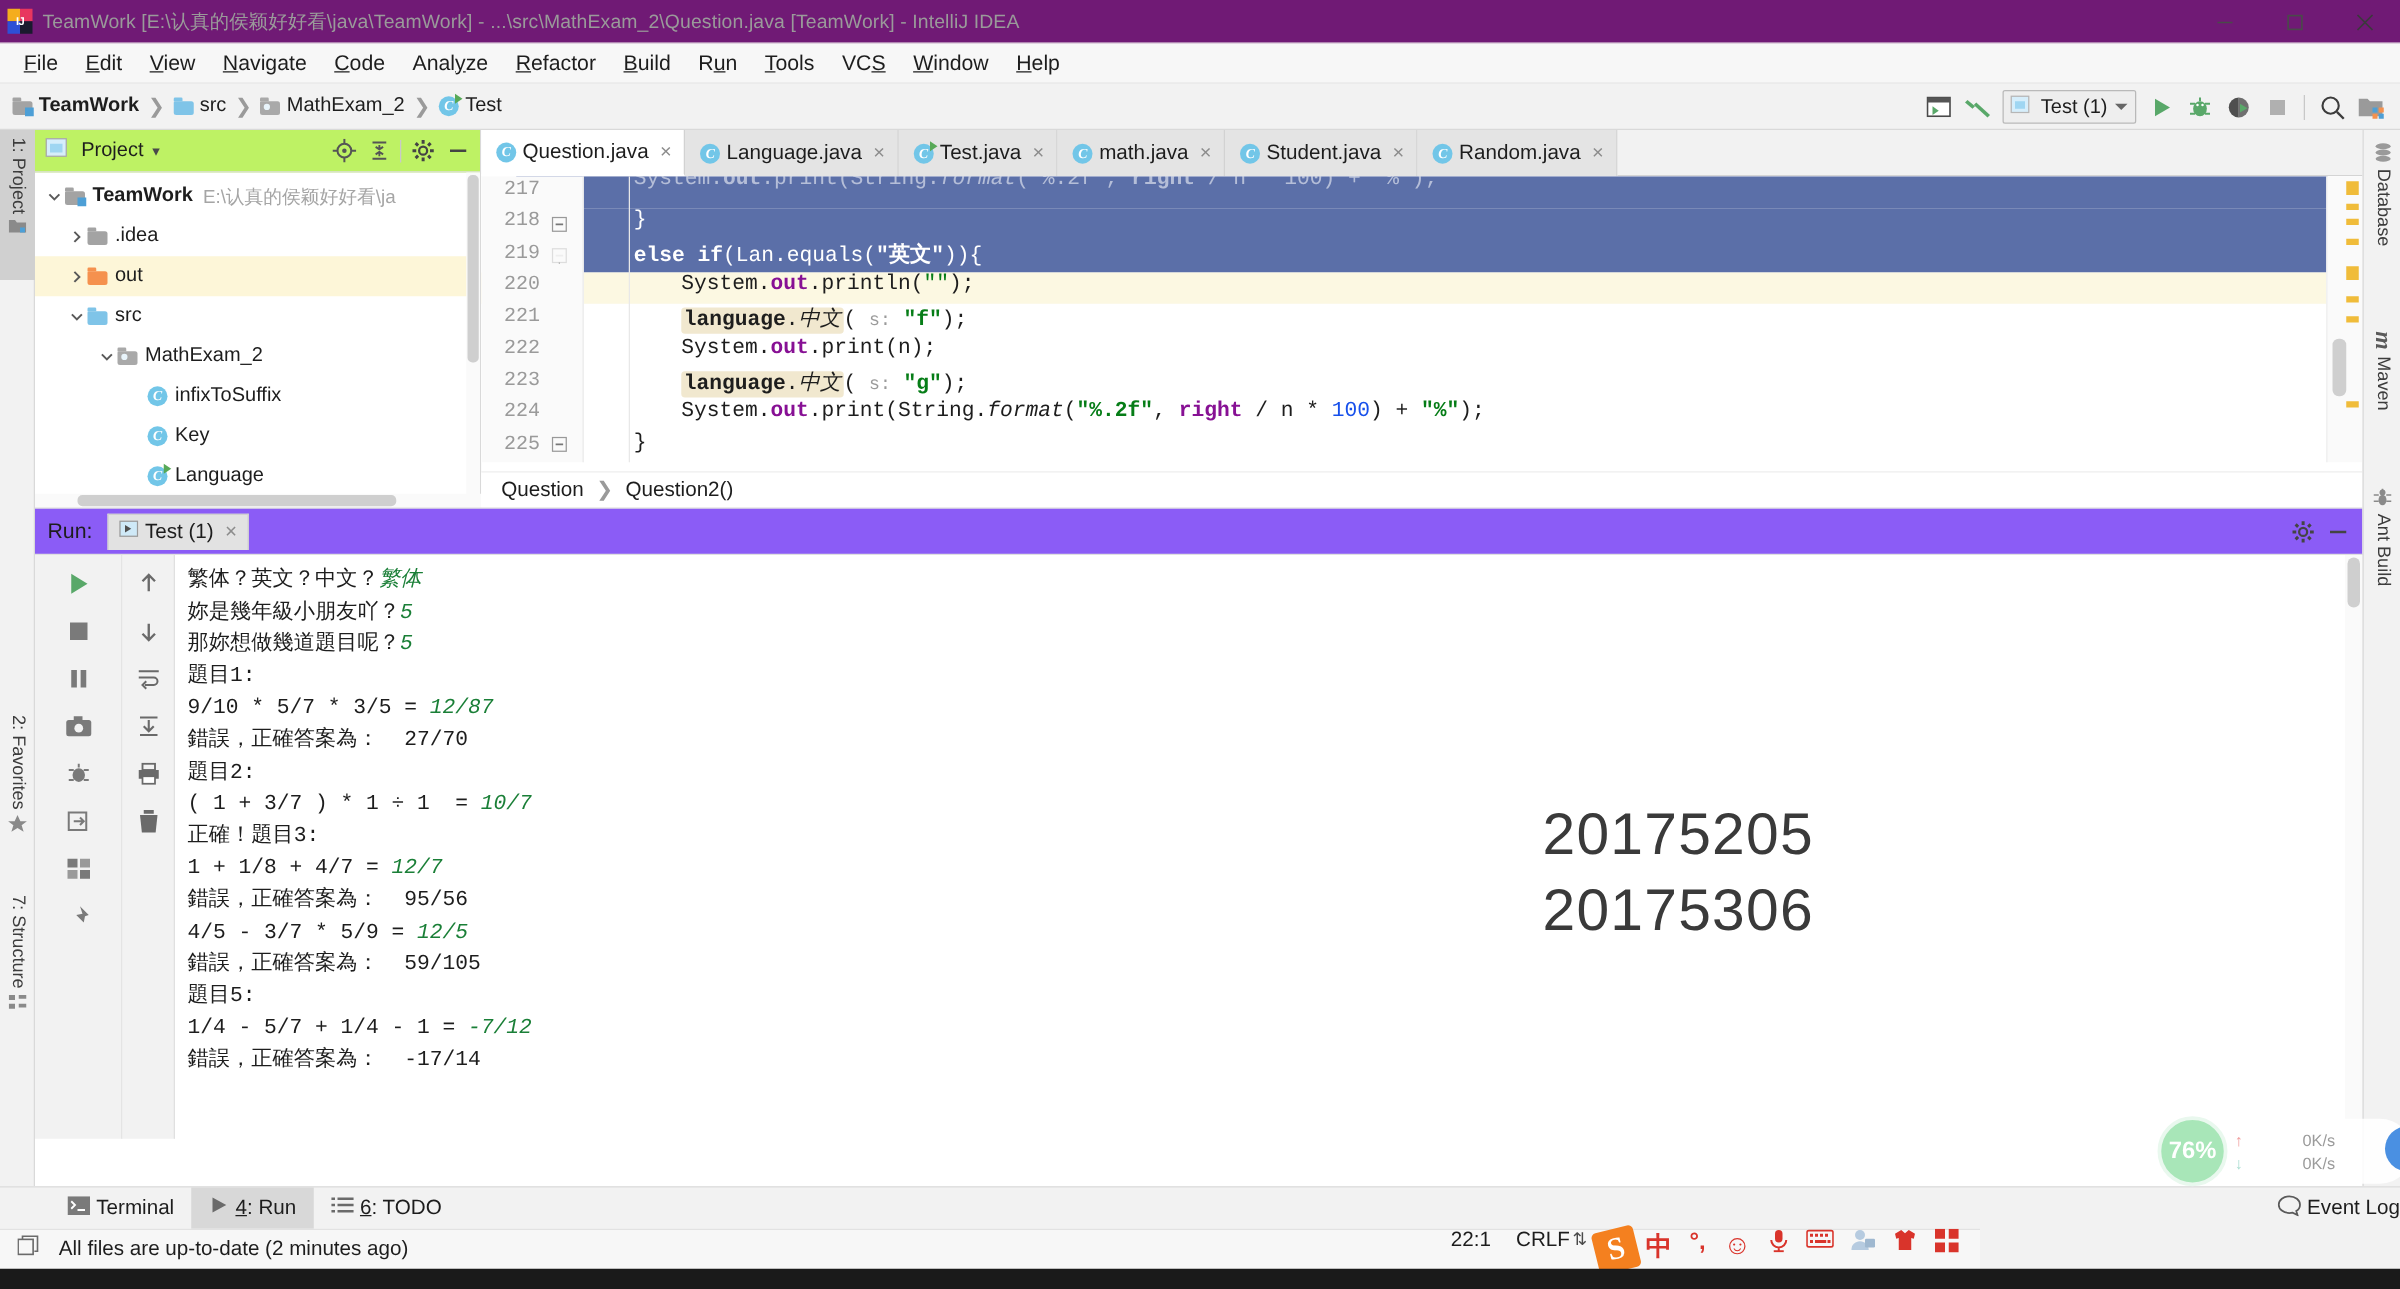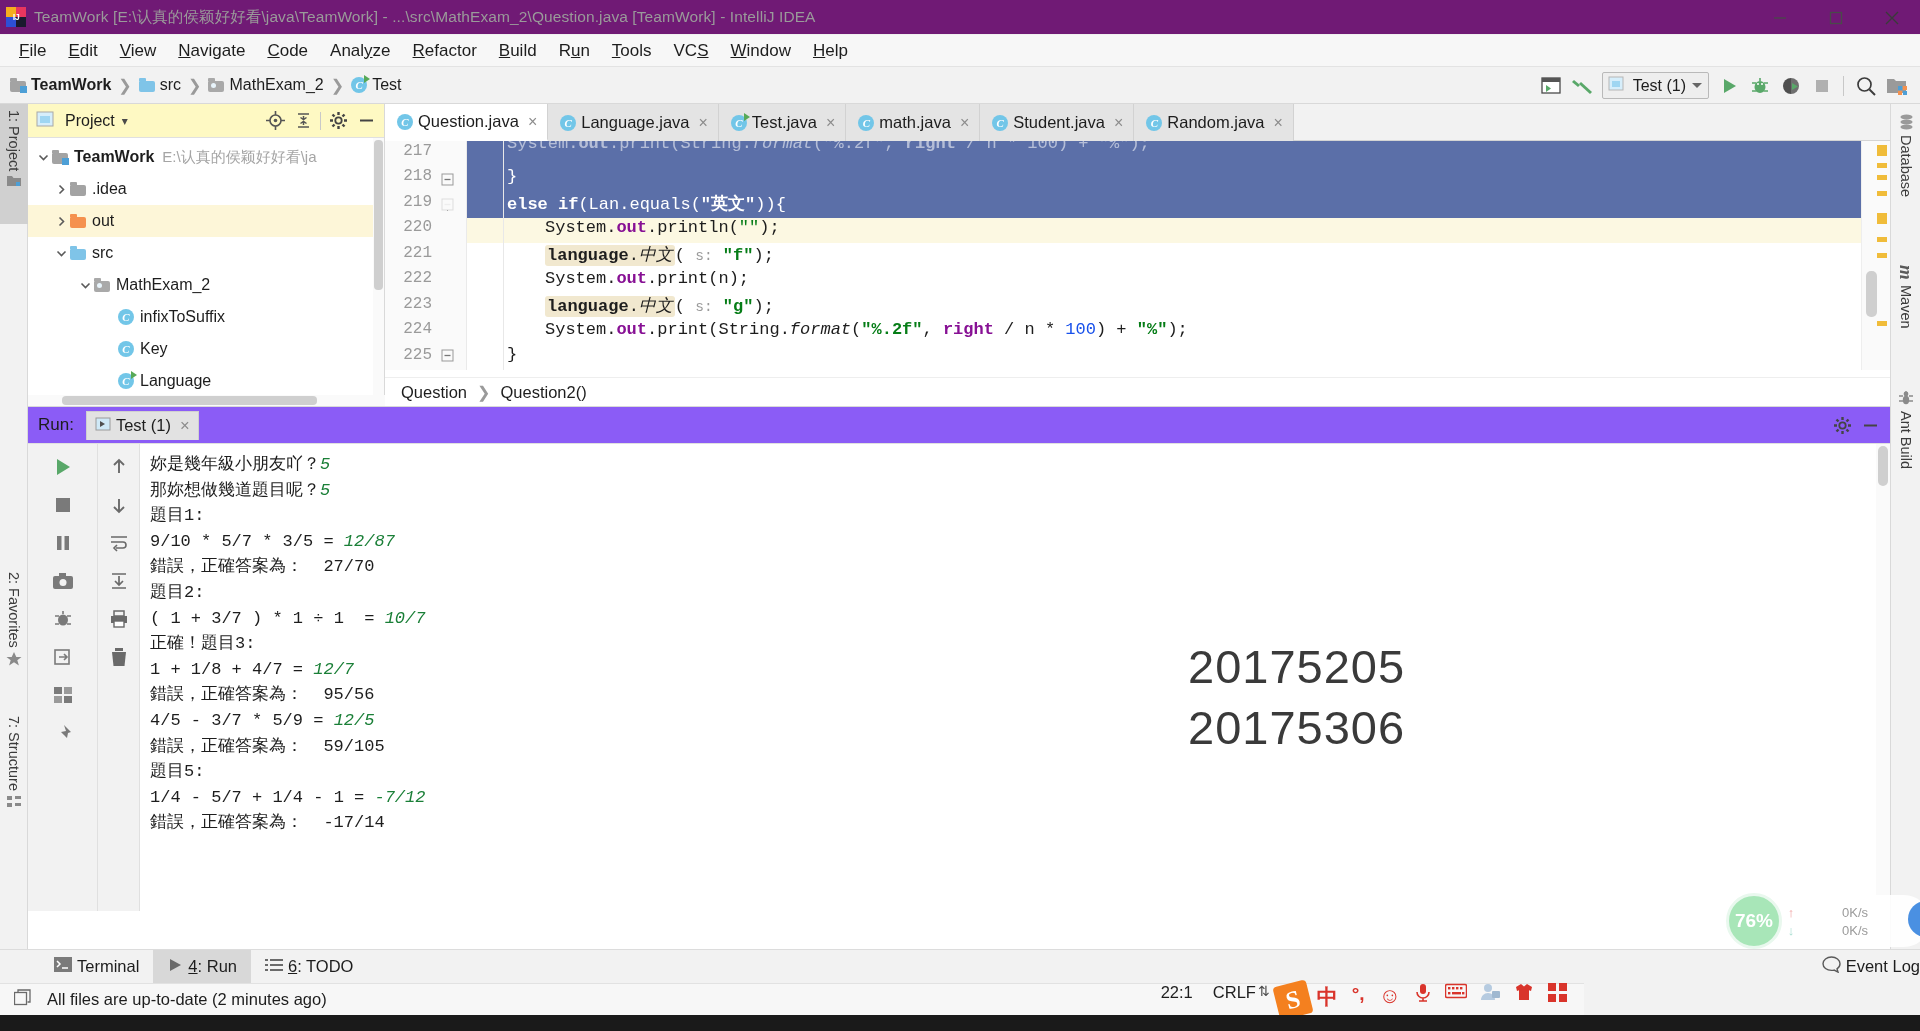--- a/index.html
+++ b/index.html
@@ -113,21 +113,21 @@
   }
   .vtab.sel { background:#d0d0d0; }
   .vtab .vt-ic { margin-top:4px; }
 
   
   .proj-panel {
     position:absolute; left:28px; top:104px; width:357px; height:302px;
     background:#ffffff; border-right:1px solid #d9d9d9;
   }
   .proj-header {
-    height:34px; background:#fef9c3; display:flex; align-items:center;
+    height:34px; background:#bef264; display:flex; align-items:center;
     border-bottom:1px solid #e0e0e0; padding: 0 4px 0 8px;
   }
   .proj-title { font-size:16px; color:#1d1d1d; margin-left:6px; }
   .proj-hdr-icons { margin-left:auto; display:flex; align-items:center; }
   .ph-btn { width:28px;height:28px;display:flex;align-items:center;justify-content:center; }
   .tree { padding-top:3px; font-size:16px; color:#1d1d1d; }
   .tnode {
     display:flex; align-items:center; height:32px; padding-left:6px; white-space:nowrap;
   }
   .tnode.hl { background:#fdf6d8; }
@@ -241,20 +241,21 @@
   .cl .green { color:#1a7f37; font-style:italic; }
   .console-vscroll {
     position:absolute; right:0; top:37px; width:14px; height:467px; background:#fafafa;
   }
   .console-vscroll .thumb { position:absolute; left:2px; top:2px; width:10px; height:40px; background:#cfcfcf; border-radius:5px; }
 
   
   .wm {
     position:absolute; font-size:47px; color:#3a3a3a; letter-spacing:1px;
     font-family:"Liberation Sans", sans-serif;
+    margin-left:46px;
   }
 
   
   .right-stripe {
     position:absolute; right:0; top:104px; width:30px; height:845px; background:#f2f2f2;
     border-left:1px solid #d9d9d9;
   }
   .rtab {
     position:absolute; left:0; width:30px;
     writing-mode: vertical-rl; text-orientation: mixed;
@@ -849,20 +850,21 @@
       </div>
       <div class="side-btn">
         <svg width="18" height="20" viewBox="0 0 18 20">
             <path d="M2 5h14l-1.5 14h-11z" fill="#6a6a6a"></path>
             <rect x="5" y="1" width="8" height="3" fill="#6a6a6a"></rect>
           </svg>
       </div>
     </div>
 
     <div class="console">
+      <div class="cl"><span>繁体？英文？中文？</span><span class="green">繁体</span></div>
       <div class="cl"><span>妳是幾年級小朋友吖？</span><span class="green">5</span></div>
       <div class="cl"><span>那妳想做幾道題目呢？</span><span class="green">5</span></div>
       <div class="cl"><span>題目1:</span></div>
       <div class="cl"><span>9/10 * 5/7 * 3/5 = </span><span class="green">12/87</span></div>
       <div class="cl"><span>錯誤，正確答案為：  27/70</span></div>
       <div class="cl"><span>題目2:</span></div>
       <div class="cl"><span>( 1 + 3/7 ) * 1 ÷ 1  = </span><span class="green">10/7</span></div>
       <div class="cl"><span>正確！題目3:</span></div>
       <div class="cl"><span>1 + 1/8 + 4/7 = </span><span class="green">12/7</span></div>
       <div class="cl"><span>錯誤，正確答案為：  95/56</span></div>

